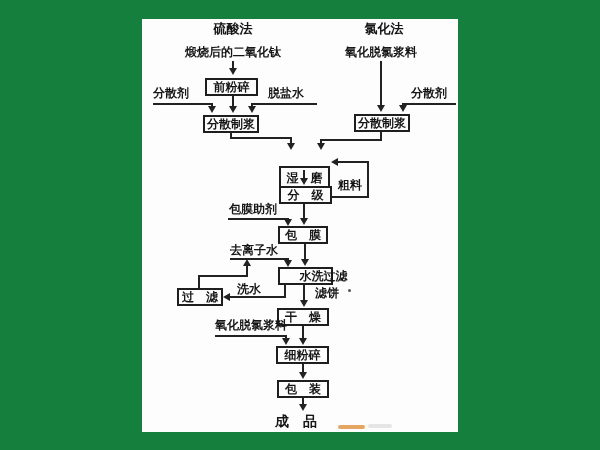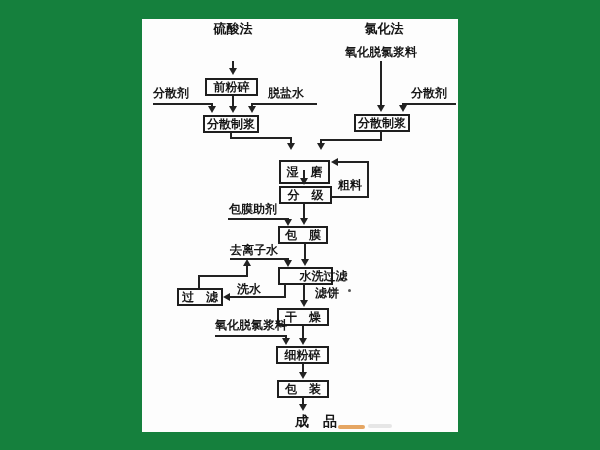--- a/index.html
+++ b/index.html
@@ -24,20 +24,21 @@
 </style>
 </head>
 <body>
 
 <div id="screen">
   <div id="page"></div>
 
   <div class="lb" style="left:203px;top:22px;width:60px;font-size:13px;">硫酸法</div>
   <div class="lb" style="left:354px;top:22px;width:60px;font-size:13px;">氯化法</div>
 
+  <div class="lb" style="left:185px;top:46px;width:96px;">煅烧后的二氧化钛</div>
   <div class="lb" style="left:344px;top:46px;width:74px;">氧化脱氯浆料</div>
 
   <div class="vl" style="left:232px;top:61px;height:12px;"></div>
   <div class="ad" style="left:229px;top:68px;"></div>
   <div class="bx" style="left:205px;top:78px;width:53px;height:18px;">前粉碎</div>
   <div class="vl" style="left:232px;top:96px;height:12px;"></div>
   <div class="ad" style="left:229px;top:106px;"></div>
 
   <div class="lb" style="left:150px;top:87px;width:42px;">分散剂</div>
   <div class="hl" style="left:153px;top:103px;width:60px;"></div>
@@ -64,21 +65,21 @@
   <div class="vl" style="left:230px;top:132px;height:7px;"></div>
   <div class="hl" style="left:230px;top:137px;width:62px;"></div>
   <div class="vl" style="left:290px;top:137px;height:8px;"></div>
   <div class="ad" style="left:287px;top:143px;"></div>
 
   <div class="vl" style="left:380px;top:131px;height:10px;"></div>
   <div class="hl" style="left:320px;top:139px;width:62px;"></div>
   <div class="vl" style="left:320px;top:139px;height:6px;"></div>
   <div class="ad" style="left:317px;top:143px;"></div>
 
-  <div class="bx" style="left:279px;top:160px;width:51px;height:24px;">湿　磨</div>
+  <div class="bx" style="left:279px;top:166px;width:51px;height:24px;">湿　磨</div>
 
   <div class="vl" style="left:303px;top:170px;height:10px;"></div>
   <div class="ad" style="left:300px;top:178px;"></div>
 
   <div class="bx" style="left:279px;top:186px;width:53px;height:18px;">分　级</div>
 
   <div class="hl" style="left:332px;top:196px;width:37px;"></div>
   <div class="vl" style="left:367px;top:161px;height:37px;"></div>
   <div class="hl" style="left:337px;top:161px;width:32px;"></div>
   <div class="al" style="left:331px;top:158px;"></div>
@@ -133,17 +134,17 @@
 
   <div class="bx" style="left:276px;top:346px;width:53px;height:18px;">细粉碎</div>
 
   <div class="vl" style="left:302px;top:364px;height:10px;"></div>
   <div class="ad" style="left:299px;top:372px;"></div>
 
   <div class="bx" style="left:277px;top:380px;width:52px;height:18px;">包　装</div>
 
   <div class="vl" style="left:302px;top:398px;height:8px;"></div>
   <div class="ad" style="left:299px;top:404px;"></div>
-  <div class="lb" style="left:288px;top:414px;width:56px;font-size:14px;">成　品</div>
+  <div class="lb" style="left:268px;top:414px;width:56px;font-size:14px;">成　品</div>
 
   <div class="smudge" style="left:338px;top:425px;width:27px;height:4px;background:#e0913d;opacity:.8;"></div>
   <div class="smudge" style="left:368px;top:424px;width:24px;height:4px;background:#bdbdbd;opacity:.35;"></div>
 </div>
 
 </body></html>

